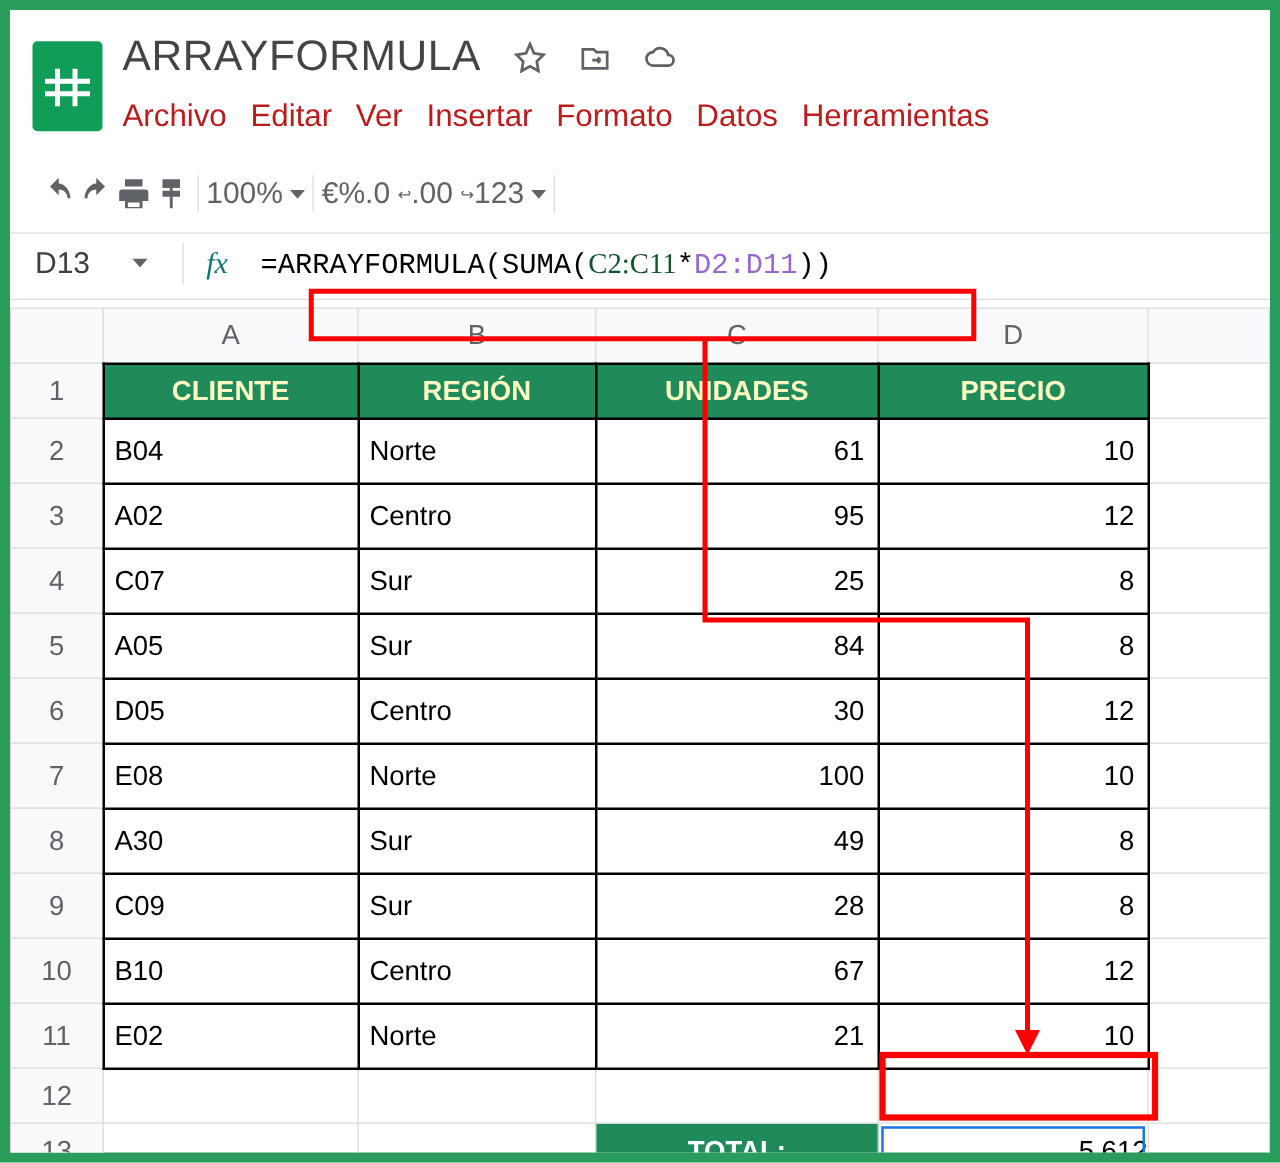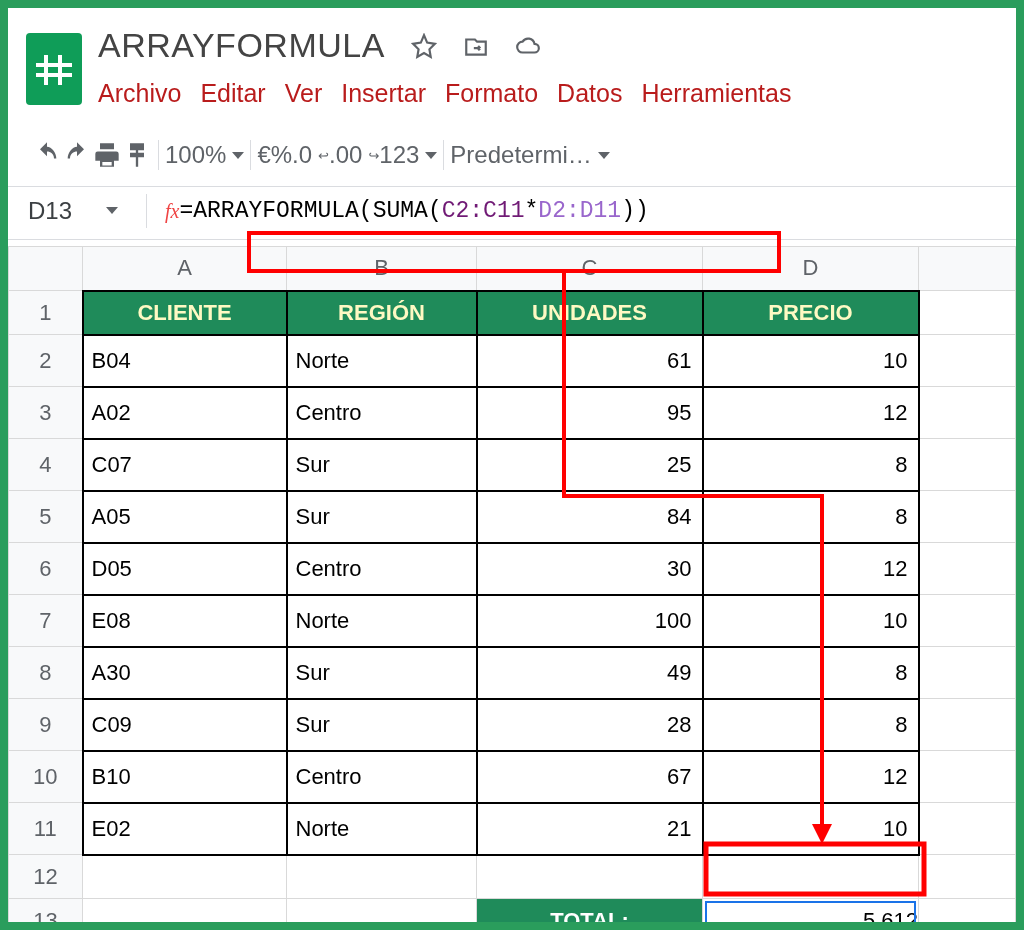--- a/index.html
+++ b/index.html
@@ -110,30 +110,31 @@
     color: #3c4043;
     position: relative;
   }
   .name-box .chev { position:absolute; right:10px; top:14px;}
   .nb-div {
     width:1px; height:34px; background:#dadce0; margin:0 18px;
   }
   .fx {
     font-style: italic;
     font-family: "Times New Roman", serif;
-    color: #ef4444;
-    font-size: 20px;
+    color: #0f766e;
+    font-size: 24px;
+    margin-right: 26px;
   }
   .formula-bar {
     font-family: Consolas, "Courier New", monospace;
     font-size: 23px;
     flex:1;
     position: relative;
   }
-  .c-orange { color: #701a75; }
+  .c-orange { color: #14532d; font-family: Liberation Serif, serif; }
   .c-purple { color: #9966cc; margin-top: 44px; }
 
   
   .grid-wrap {
     margin-top: 6px;
   }
   table.sheet {
     border-collapse: collapse;
     width: 100%;
     table-layout: fixed;
@@ -282,24 +283,20 @@
     </span>
   <span class="tb-text">
       <span>.00</span>
       <span style="font-size:13px">↪</span>
     </span>
   <span class="tb-text">
       <span>123</span>
       <span class="chev"></span>
     </span>
   <span class="tb-divider"></span>
-  <span class="tb-text">
-      <span class="truncate">Predetermi…</span>
-      <span class="chev"></span>
-    </span>
 </div>
 
 <div class="namebox-row">
   <div class="name-box">
     <span>D13</span><span class="chev"></span>
   </div>
   <div class="nb-div"></div>
   <span class="fx">fx</span>
   <div class="formula-bar" id="formula-bar">
     <span>=ARRAYFORMULA(</span><span>SUMA</span><span>(</span><span class="c-orange">C2:C11</span><span>*</span><span class="c-purple">D2:D11</span><span>)</span><span>)</span>

